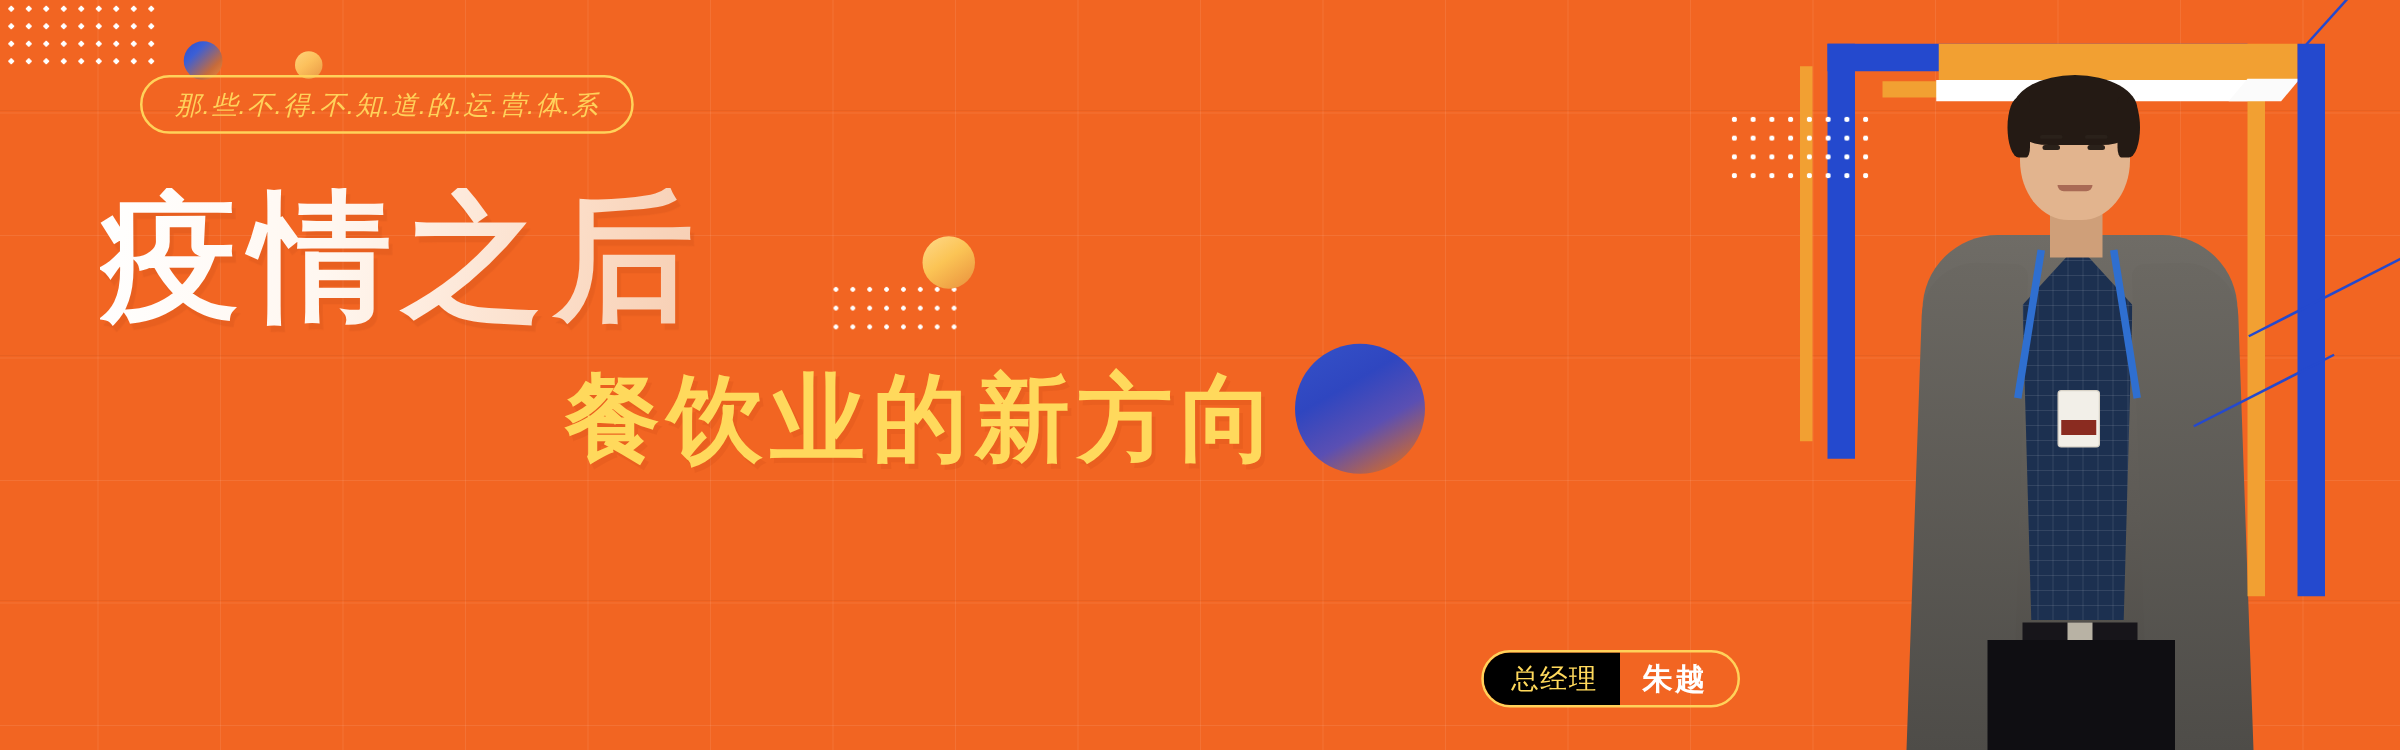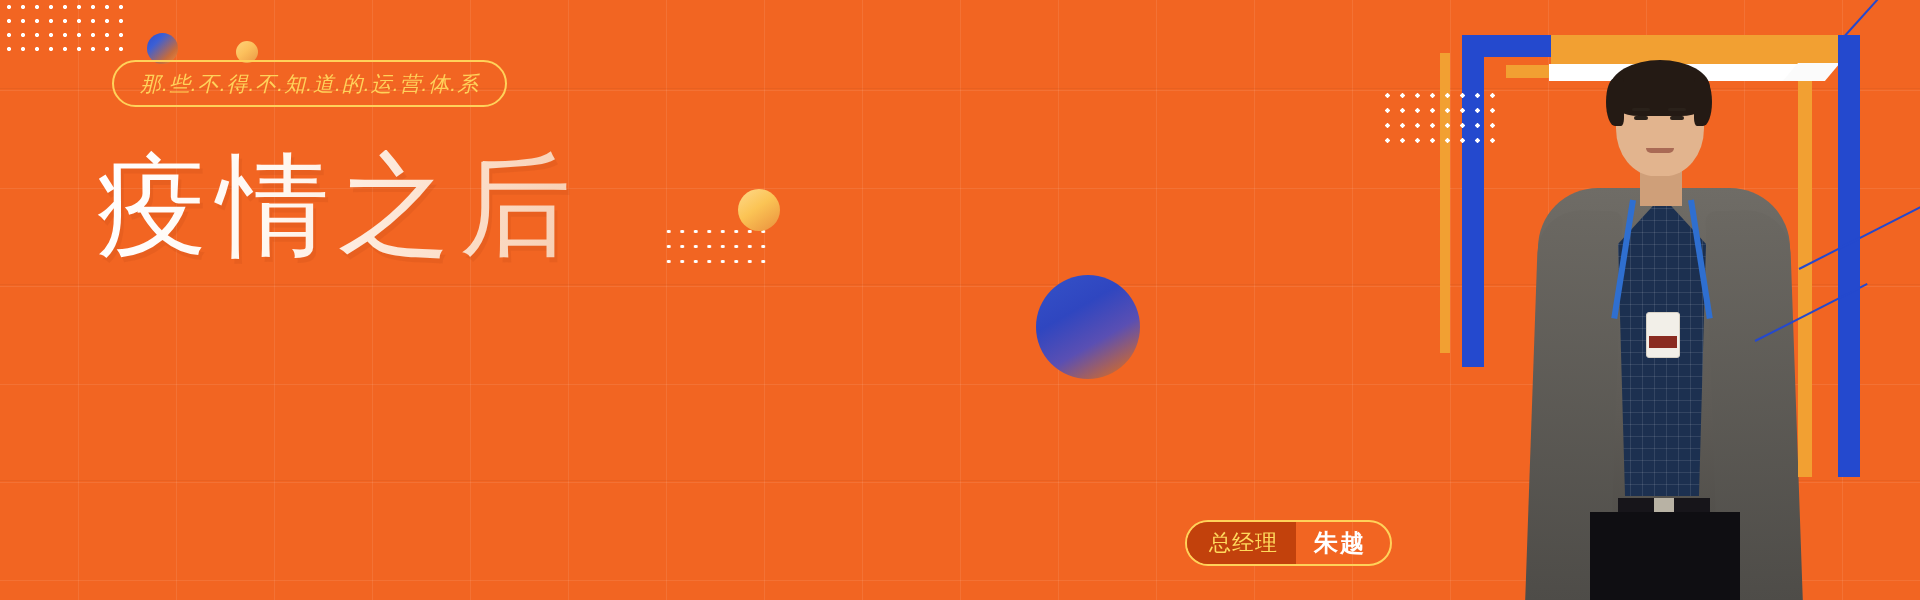--- a/index.html
+++ b/index.html
@@ -73,22 +73,22 @@
     border:2px solid #FFD25A;border-radius:24px;
     display:flex;align-items:center;justify-content:center;
     padding:0 26px;
   }
   .pill-text{
     color:#FFD25A;font-size:21px;letter-spacing:1px;white-space:nowrap;font-style:italic;
   }
 
   
   .h1{
-    position:absolute;left:96px;top:150px;
-    font-size:112px;font-weight:normal;line-height:1;
+    position:absolute;left:80px;top:150px;
+    font-size:112px;font-weight:bold;line-height:1;
     letter-spacing:9px;white-space:nowrap;
     background:linear-gradient(100deg,#ffffff 0%,#fff7f0 38%,#fbdcc6 78%,#f6cdb1 100%);
     -webkit-background-clip:text;background-clip:text;
     color:transparent;-webkit-text-fill-color:transparent;
     filter:drop-shadow(3px 5px 0 rgba(190,70,20,.18));
   }
   .h2{
     position:absolute;left:452px;top:298px;
     font-size:76px;font-weight:bold;line-height:1;
     letter-spacing:6px;white-space:nowrap;
@@ -96,21 +96,21 @@
     text-shadow:3px 4px 0 rgba(190,70,20,.16);
   }
 
   
   .badge{
     position:absolute;left:1185px;top:520px;height:46px;
     display:flex;align-items:stretch;
     border:2px solid #FFD25A;border-radius:23px;overflow:hidden;
   }
   .badge-role{
-    background:#c2410c;color:#FFD95C;
+    background:#000000;color:#FFD95C;
     display:flex;align-items:center;padding:0 18px 0 22px;
     font-size:22px;letter-spacing:1px;white-space:nowrap;
   }
   .badge-name{
     background:transparent;color:#ffffff;
     display:flex;align-items:center;padding:0 24px 0 18px;
     font-size:24px;font-weight:bold;letter-spacing:2px;white-space:nowrap;
   }
 
   
@@ -247,20 +247,21 @@
   <div class="sphere sphere-sm-blue"></div>
   <div class="sphere sphere-sm-gold"></div>
   <div class="sphere sphere-gold"></div>
   <div class="sphere sphere-big-blue"></div>
 
   <div class="pill">
     <span class="pill-text">那.些.不.得.不.知.道.的.运.营.体.系</span>
   </div>
 
   <div class="h1">疫情之后</div>
+  <div class="h2">餐饮业的新方向</div>
 
   <div class="badge">
     <span class="badge-role">总经理</span>
     <span class="badge-name">朱越</span>
   </div>
 
   <div class="frame-orange-outer-l"></div>
   <div class="frame-blue-l"></div>
   <div class="frame-orange-top"></div>
   <div class="frame-orange-inner-bar"></div>

